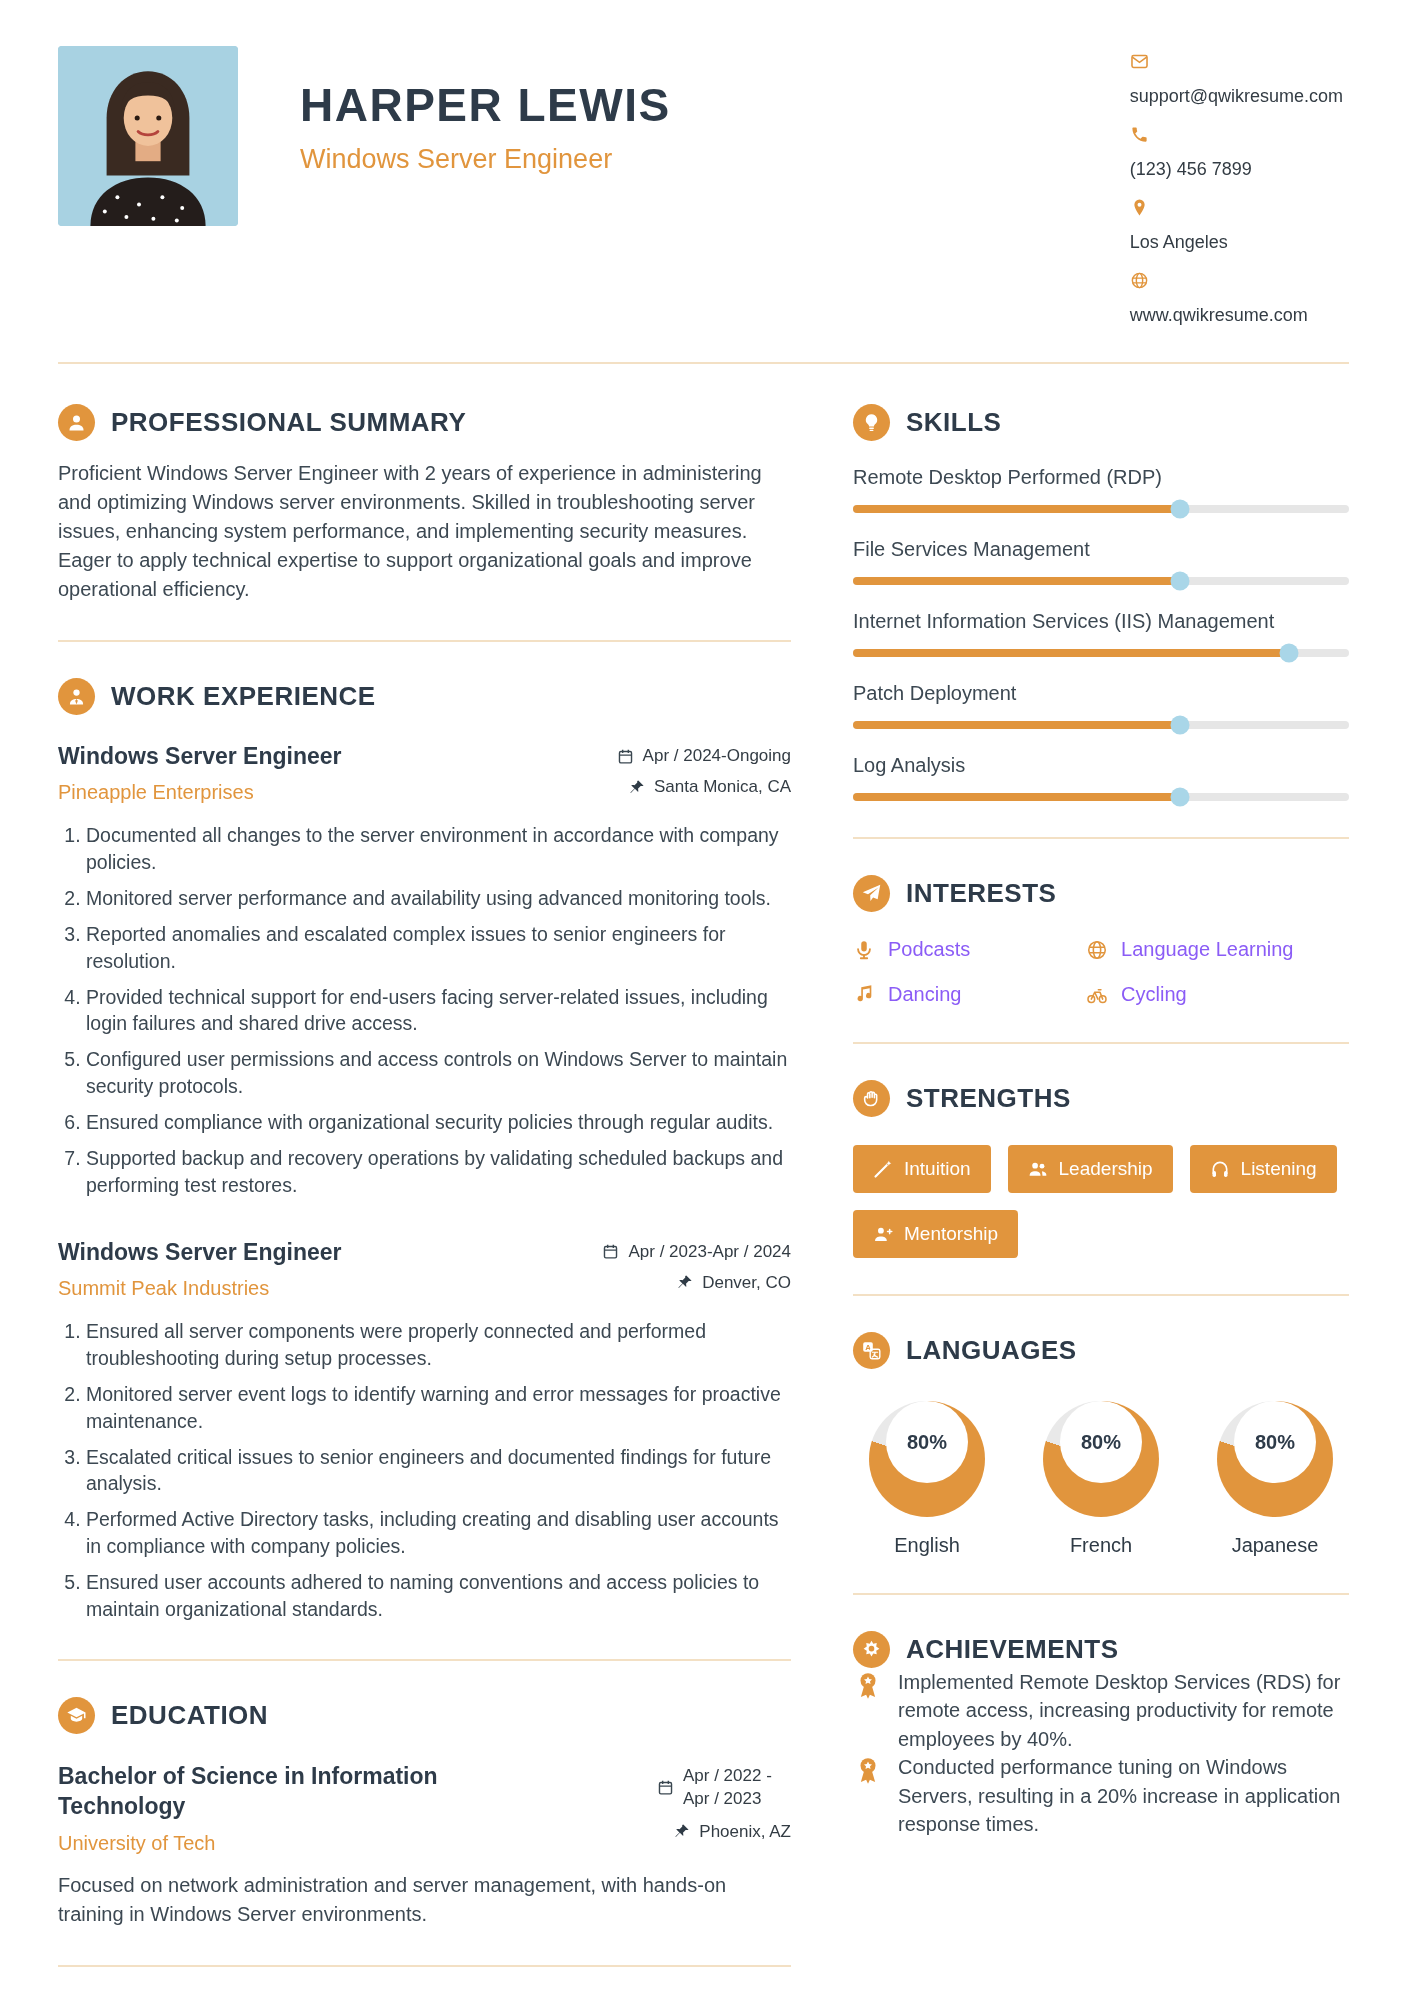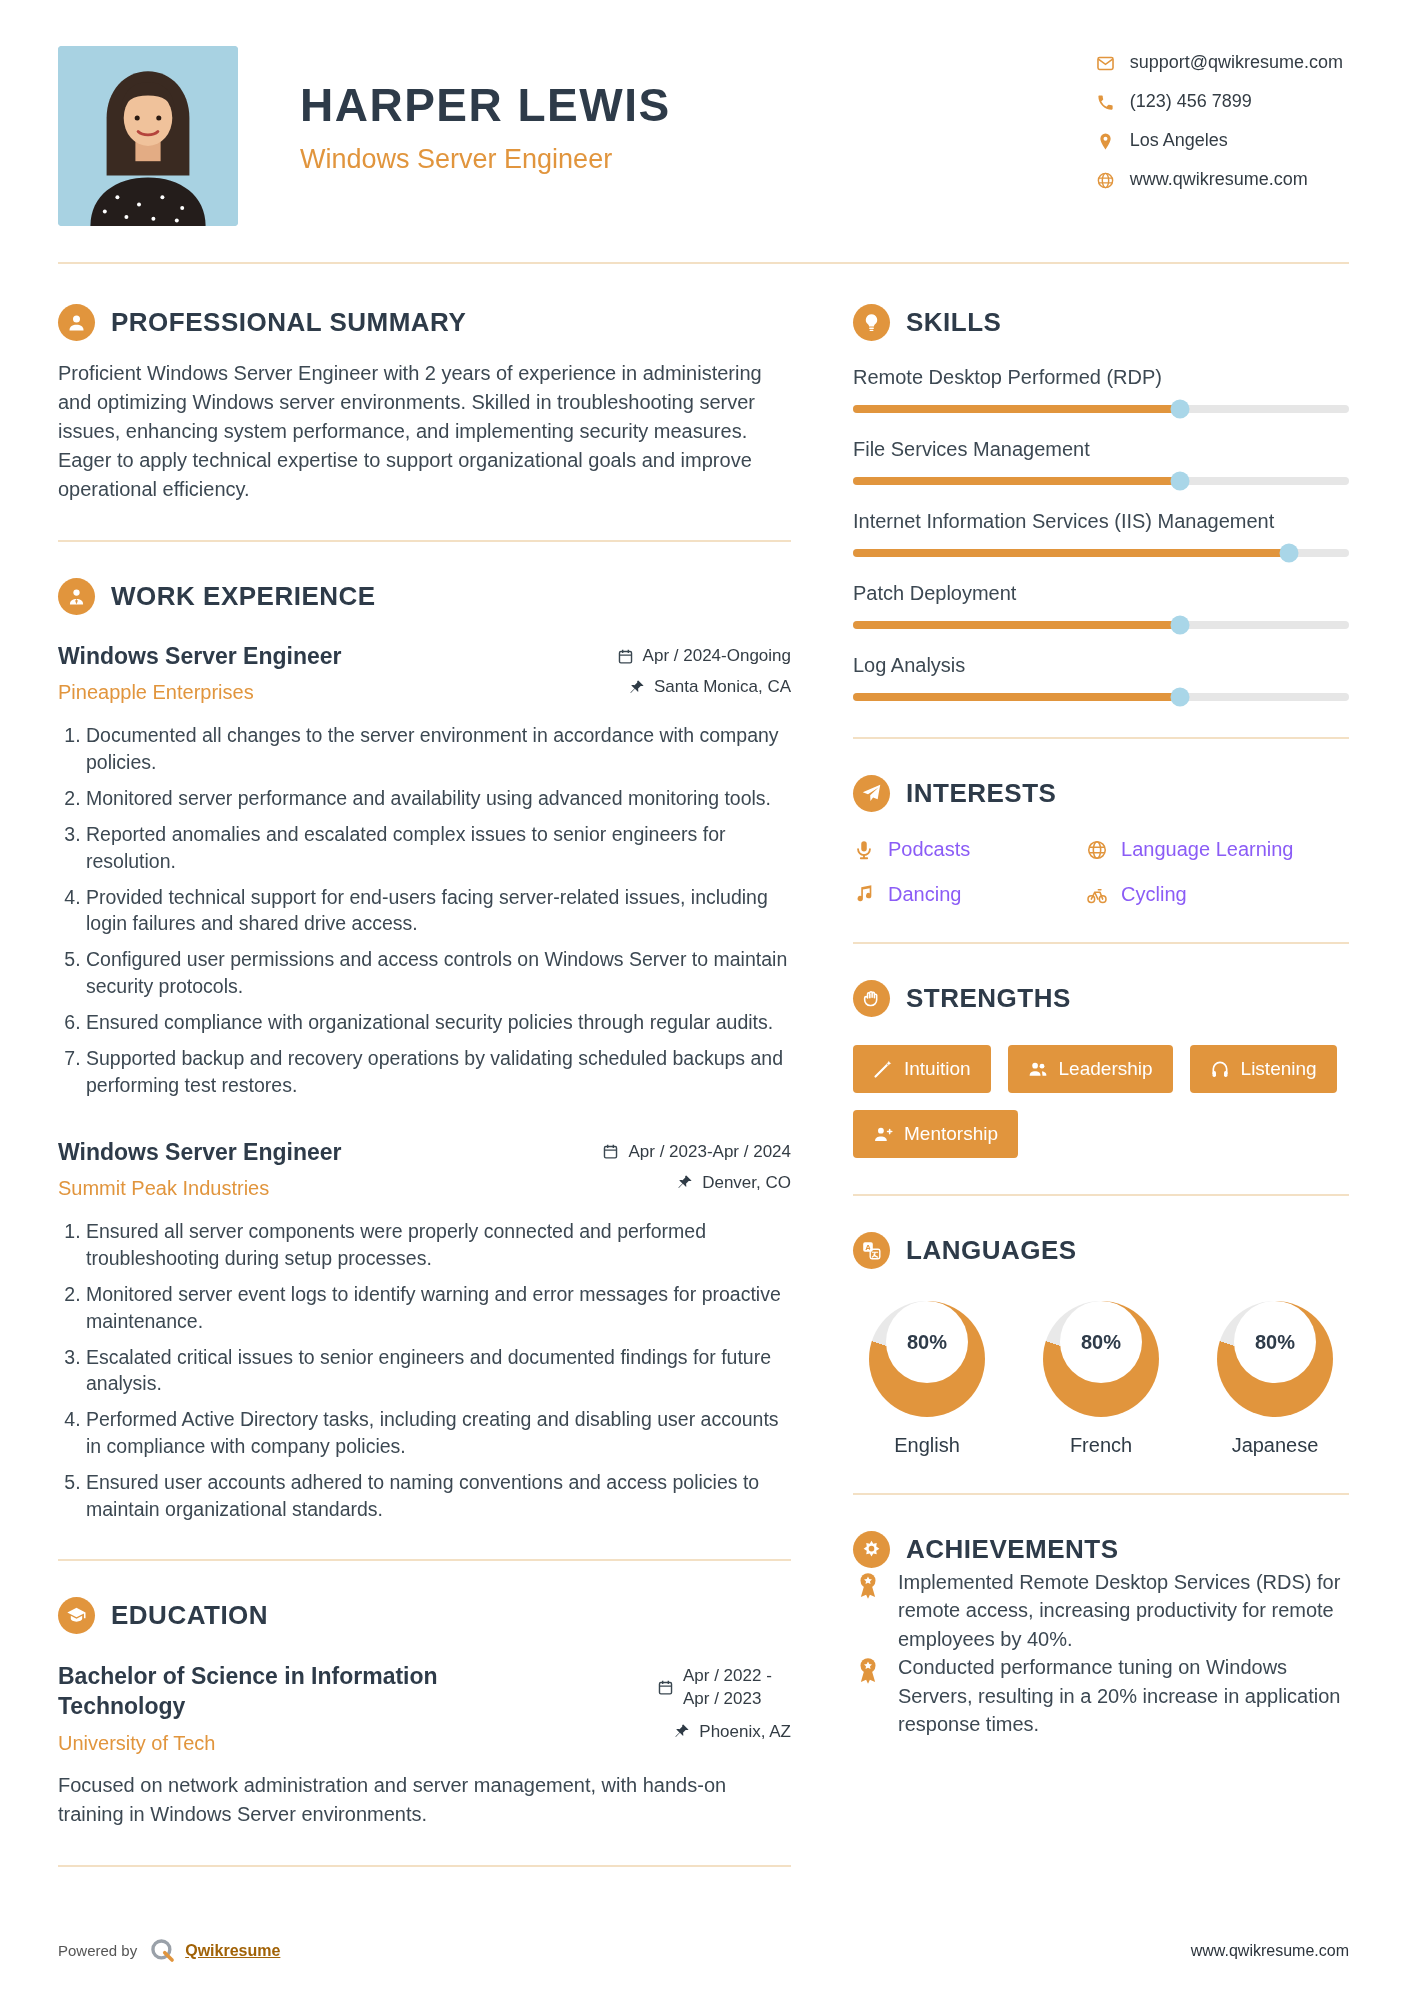--- a/index.html
+++ b/index.html
@@ -18,21 +18,21 @@
     font-family:"Liberation Sans",sans-serif;color:var(--body);
   }
   
   .header{display:flex;align-items:flex-start;}
   .photo{width:180px;height:180px;flex:none;border-radius:4px;overflow:hidden;background:#A8D2E2;}
   .photo svg{display:block;width:100%;height:100%;}
   .id-block{margin-left:62px;margin-top:32px;}
   .name{font-size:46px;font-weight:800;color:var(--dark);letter-spacing:1.5px;}
   .role-title{font-size:27px;color:var(--accent);margin-top:12px;font-weight:500;}
   .contact{margin-left:auto;margin-top:6px;margin-right:6px;display:flex;flex-direction:column;gap:18px;}
-  .contact-row{display:flex;align-items:flex-end;gap:15px;font-size:18px;color:#333C44;}
+  .contact-row{display:flex;align-items:flex-start;gap:15px;font-size:18px;color:#333C44;flex-direction:column;}
   .contact-row svg{width:19px;height:19px;flex:none;}
   .header-rule{border:none;border-top:2px solid var(--divider);margin-top:36px;}
   
   .columns{display:flex;gap:62px;margin-top:40px;align-items:flex-start;}
   .col-left{width:733px;flex:none;}
   .col-right{flex:1;min-width:0;}
   .rule{border:none;border-top:2px solid var(--divider);margin:36px 0;}
   
   .sec-head{display:flex;align-items:center;gap:16px;}
   .sec-icon{width:37px;height:37px;border-radius:50%;background:var(--accent);display:flex;align-items:center;justify-content:center;flex:none;}

